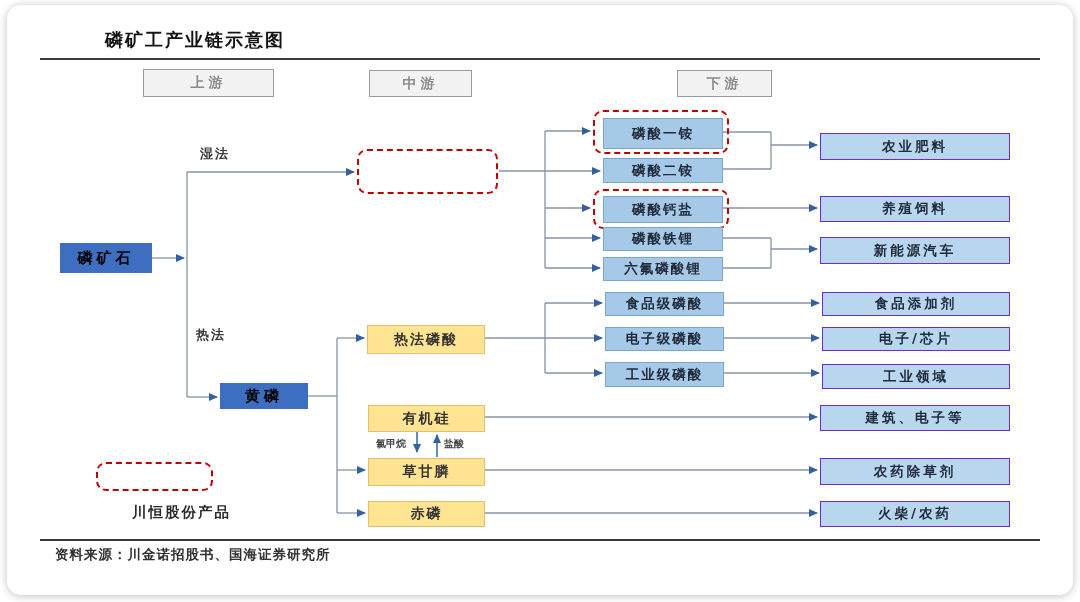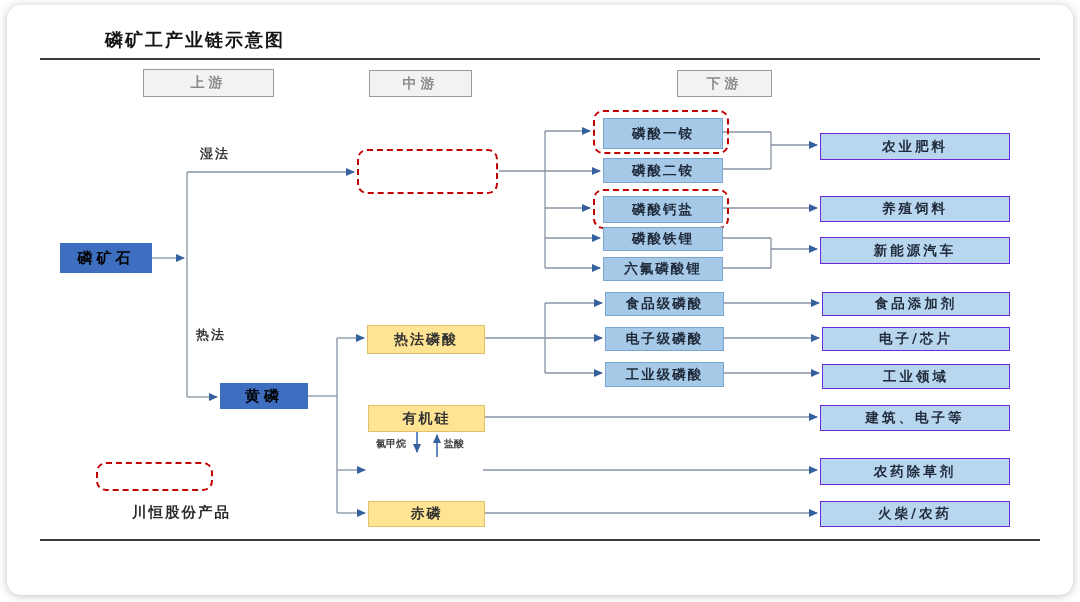--- a/index.html
+++ b/index.html
@@ -100,20 +100,21 @@
   <div class="node hdr" style="left:677px;top:70px;width:93px;height:25px">下游</div>
 
   <div class="node blue" style="left:60px;top:243px;width:92px;height:30px">磷矿石</div>
   <div class="flabel" style="left:200px;top:145px">湿法</div>
   <div class="flabel" style="left:196px;top:326px">热法</div>
 
   <div class="dash" style="left:357px;top:149px;width:137px;height:41px"></div>
   <div class="node blue" style="left:220px;top:383px;width:88px;height:26px">黄磷</div>
   <div class="node yellow" style="left:367px;top:325px;width:116px;height:27px">热法磷酸</div>
   <div class="node yellow" style="left:368px;top:405px;width:115px;height:25px">有机硅</div>
+  <div class="node yellow" style="left:368px;top:458px;width:115px;height:26px">草甘膦</div>
   <div class="node yellow" style="left:368px;top:501px;width:115px;height:24px">赤磷</div>
   <div class="slabel" style="left:376px;top:437px">氯甲烷</div>
   <div class="slabel" style="left:444px;top:437px">盐酸</div>
 
   <div class="dash" style="left:593px;top:110px;width:132px;height:40px"></div>
   <div class="node lb" style="left:603px;top:118px;width:118px;height:29px">磷酸一铵</div>
   <div class="node lb" style="left:603px;top:158px;width:118px;height:23px">磷酸二铵</div>
   <div class="dash" style="left:593px;top:189px;width:132px;height:36px"></div>
   <div class="node lb" style="left:603px;top:196px;width:118px;height:25px">磷酸钙盐</div>
   <div class="node lb" style="left:603px;top:227px;width:118px;height:22px">磷酸铁锂</div>
@@ -128,13 +129,14 @@
   <div class="node lb2" style="left:822px;top:292px;width:186px;height:22px">食品添加剂</div>
   <div class="node lb2" style="left:822px;top:327px;width:186px;height:22px">电子/芯片</div>
   <div class="node lb2" style="left:822px;top:364px;width:186px;height:23px">工业领域</div>
   <div class="node lb2" style="left:820px;top:405px;width:188px;height:24px">建筑、电子等</div>
   <div class="node lb2" style="left:820px;top:458px;width:188px;height:25px">农药除草剂</div>
   <div class="node lb2" style="left:820px;top:501px;width:188px;height:24px">火柴/农药</div>
 
   <div class="dash" style="left:96px;top:462px;width:113px;height:25px"></div>
   <div class="legend-label">川恒股份产品</div>
 
+  <div class="source">资料来源：川金诺招股书、国海证券研究所</div>
 </div>
 
 </body></html>

